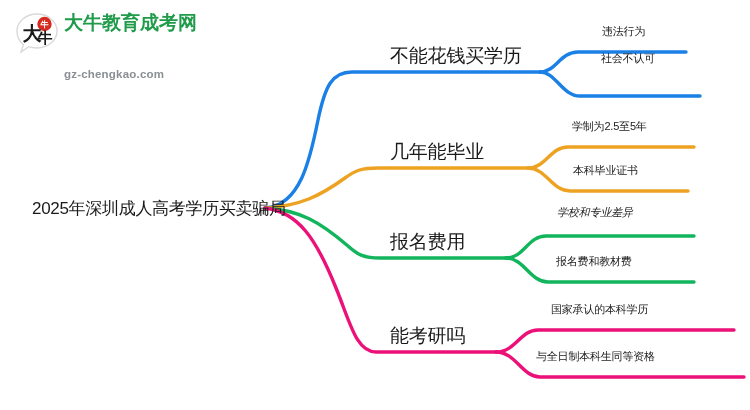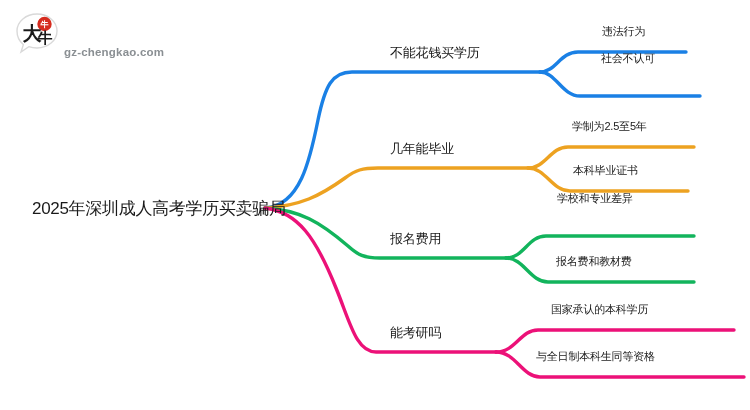--- a/index.html
+++ b/index.html
@@ -71,21 +71,21 @@
     position: absolute;
     color: #1a1a1a;
     white-space: nowrap;
     line-height: 1;
   }
   .root-label {
     font-size: 17px;
     letter-spacing: -0.3px;
   }
   .topic-label {
-    font-size: 13px;
+    font-size: 19px;
     letter-spacing: -0.2px;
   }
   .leaf-label {
     font-size: 11px;
     letter-spacing: -0.2px;
   }
 </style>
 </head>
 <body>
 
@@ -95,20 +95,21 @@
     <div id="logo-mark">
       <svg width="46" height="44" viewBox="0 0 46 44" xmlns="http://www.w3.org/2000/svg">
         <path d="M23 2 C34 2 43 9.5 43 19 C43 28.5 34 36 23 36 C20 36 17.2 35.5 14.8 34.7 L7 40 L9.4 32.6 C5.3 29.3 3 24.5 3 19 C3 9.5 12 2 23 2 Z" fill="#ffffff" stroke="#d9d9d9" stroke-width="1.4"></path>
         <circle cx="30.5" cy="12" r="7.2" fill="#d62c1f"></circle>
         <text x="30.5" y="15.4" font-family="'Liberation Sans',sans-serif" font-size="8" font-weight="bold" fill="#ffffff" text-anchor="middle">牛</text>
         <text x="18" y="28" font-family="'Liberation Serif',serif" font-size="19" font-weight="bold" fill="#1a1a1a" text-anchor="middle">大</text>
         <text x="31" y="31" font-family="'Liberation Serif',serif" font-size="15" font-weight="bold" fill="#1a1a1a" text-anchor="middle">牛</text>
       </svg>
     </div>
     <div id="logo-text">
+      <div class="logo-title" style="color: rgb(31, 155, 74);">大牛教育成考网</div>
       <div class="logo-sub" style="color: rgb(138, 143, 147); margin-top: 32px;">gz-chengkao.com</div>
     </div>
   </div>
 
   <svg id="map" viewBox="0 0 750 410" xmlns="http://www.w3.org/2000/svg">
 
     <g fill="none" stroke-linecap="round" stroke-linejoin="round">
 
       <g stroke="#1a80e5">
 
@@ -144,20 +145,20 @@
 
   <div class="node-label topic-label" style="left:390px; top:46px;">不能花钱买学历</div>
   <div class="node-label leaf-label" style="left:602px; top:26px;">违法行为</div>
   <div class="node-label leaf-label" style="left:601px; top:53px;">社会不认可</div>
 
   <div class="node-label topic-label" style="left:390px; top:142px;">几年能毕业</div>
   <div class="node-label leaf-label" style="left:572px; top:121px;">学制为2.5至5年</div>
   <div class="node-label leaf-label" style="left:573px; top:165px;">本科毕业证书</div>
 
   <div class="node-label topic-label" style="left:390px; top:232px;">报名费用</div>
-  <div class="node-label leaf-label" style="left:557px; top:193px;">学校和专业差异</div>
+  <div class="node-label leaf-label" style="left:557px; top:207px;font-style:italic;">学校和专业差异</div>
   <div class="node-label leaf-label" style="left:556px; top:256px;">报名费和教材费</div>
 
   <div class="node-label topic-label" style="left:390px; top:326px;">能考研吗</div>
   <div class="node-label leaf-label" style="left:551px; top:304px;">国家承认的本科学历</div>
   <div class="node-label leaf-label" style="left:536px; top:351px;">与全日制本科生同等资格</div>
 
 </div>
 
 </body></html>

